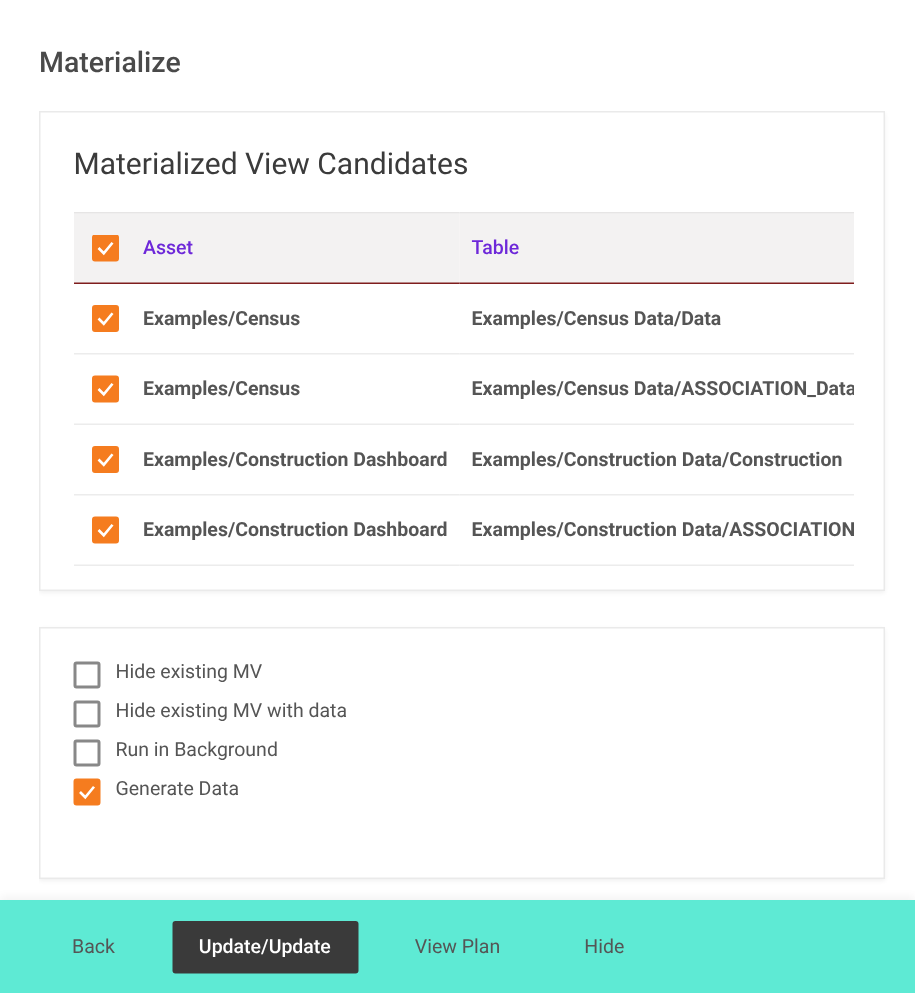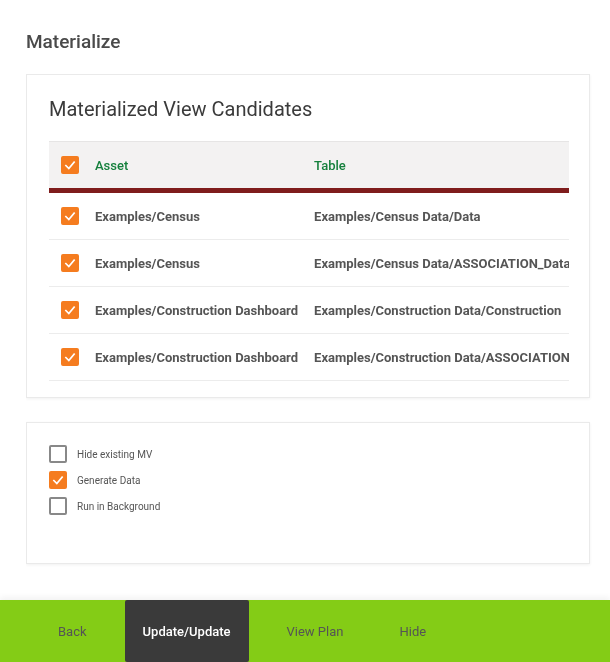--- a/index.html
+++ b/index.html
@@ -75,23 +75,23 @@
     text-align: left;
     padding: 14px 8px;
     white-space: nowrap;
     font-weight: bold;
   }
   table.mv thead tr {
     background: #f3f2f2;
   }
   table.mv thead th {
     font-weight: 500;
-    color: #15803d;
+    color: #6d28d9;
     border-top: 1px solid #e6e5e5;
-    border-bottom: 5px solid #7f1d1d;
+    border-bottom: 1px solid #7f1d1d;
   }
   table.mv tbody tr {
     border-bottom: 1px solid #ececec;
   }
   .cb-cell { width: 36px; padding-left: 12px !important;}
   .checkbox {
     width: 18px; height: 18px;
     border: 2px solid #888;
     display: inline-flex;
     align-items: center; justify-content: center;
@@ -102,34 +102,35 @@
   }
   .checkbox.checked {
     background: #f57c1f;
     border-color: #f57c1f;
   }
   .checkbox svg { width: 14px; height: 14px; display:none; }
   .checkbox.checked svg { display:block; }
   .checkbox svg path { stroke: #fff; stroke-width: 3; fill: none; }
 
   .opt-row {
-    display: flex; align-items: center;
+    display: flex; align-items: flex-start;
     margin-bottom: 8px;
-    font-size: 10px;
+    font-size: 13px;
     color: #555;
   }
   .opt-row .checkbox { margin-right: 10px; }
 
   .button-bar {
     position: absolute;
     bottom: 0; left: 0; right: 0;
     height: 62px;
-    background: #84cc16;
+    background: #5eead4;
     display: flex;
-    padding-left: 40px;
+    align-items: center;
+    padding-left: 30px;
     gap: 20px;
     box-shadow: 0 -3px 6px rgba(0,0,0,0.05);
   }
   .btn {
     font-size: 13px;
     padding: 10px 18px;
     background: transparent;
     border: none;
     color: #555;
     cursor: pointer;
@@ -209,30 +210,34 @@
       </div>
     </div>
 
     <div class="card" style="padding-bottom:40px;">
       <div id="opts-body">
           <div class="opt-row">
             <span class="checkbox"></span>
             <span>Hide existing MV</span>
           </div>
           <div class="opt-row">
+            <span class="checkbox"></span>
+            <span>Hide existing MV with data</span>
+          </div>
+          <div class="opt-row">
+            <span class="checkbox"></span>
+            <span>Run in Background</span>
+          </div>
+          <div class="opt-row">
             <span class="checkbox checked">
               <svg viewBox="0 0 24 24">
                 <path d="M4 12 L10 18 L20 6"></path>
               </svg>
             </span>
             <span>Generate Data</span>
-          </div>
-          <div class="opt-row">
-            <span class="checkbox"></span>
-            <span>Run in Background</span>
           </div>
         </div>
     </div>
 
   </div>
 
   <div class="button-bar">
     <button class="btn">Back</button>
     <button class="btn primary">Update/Update</button>
     <button class="btn">View Plan</button>

